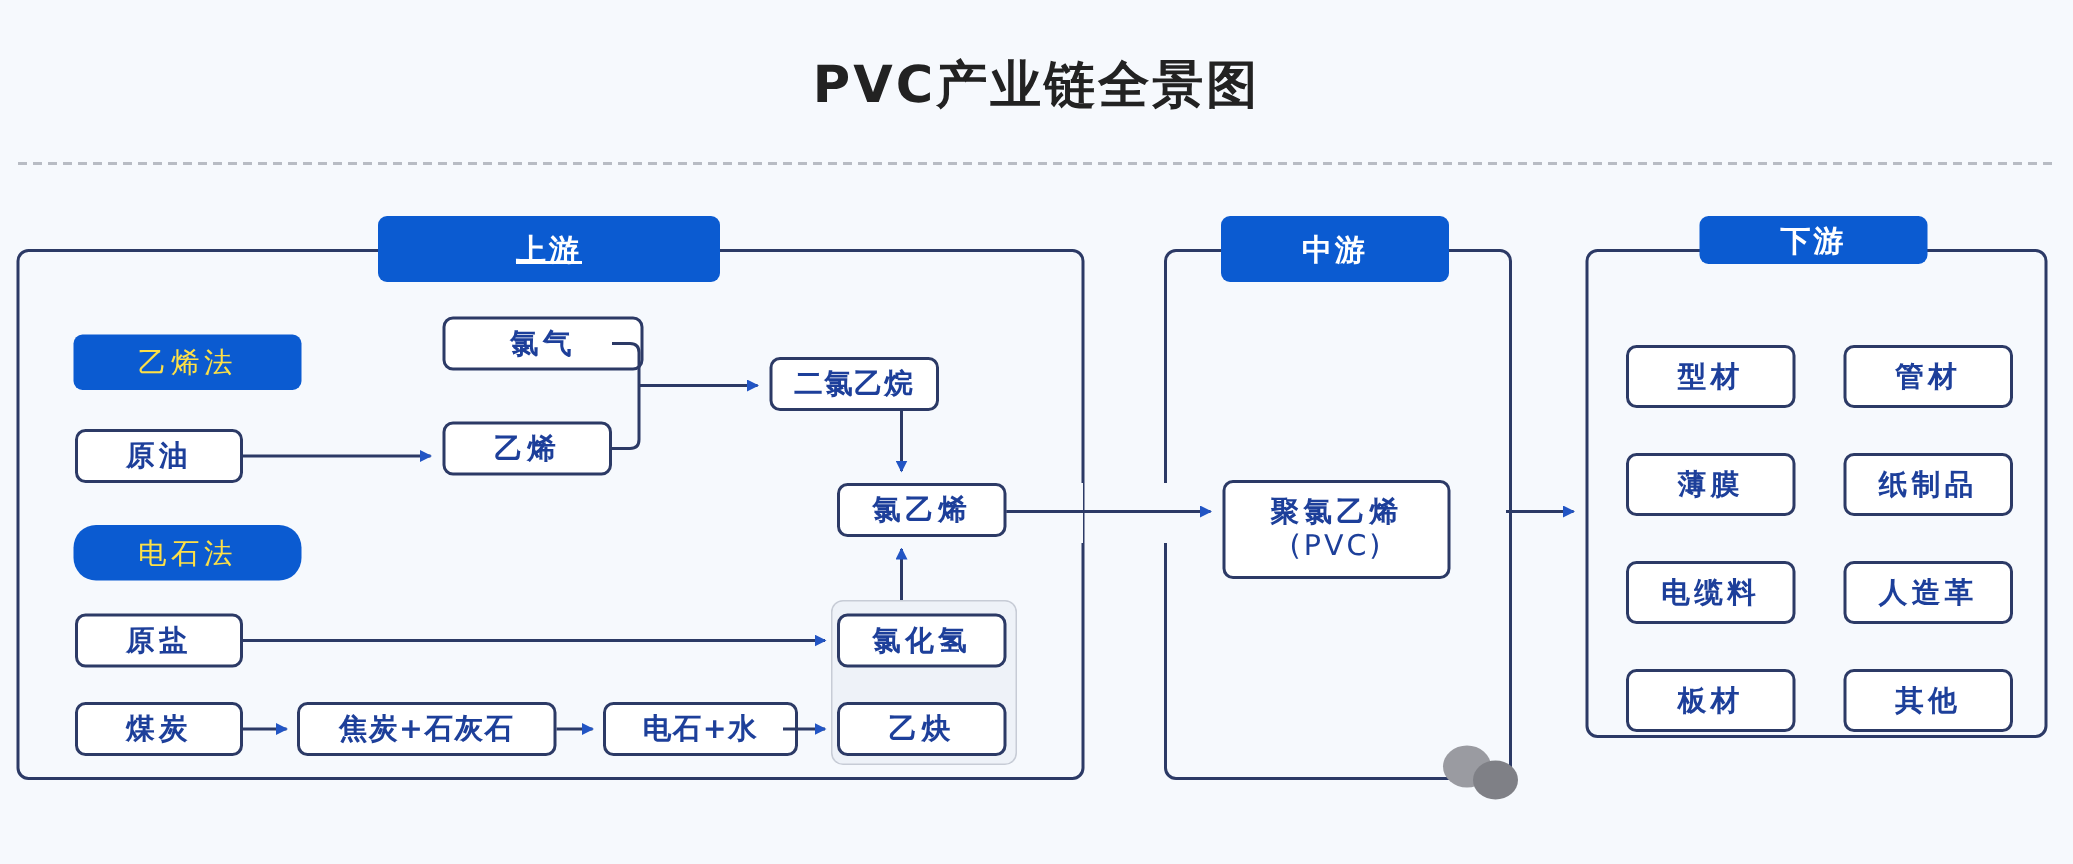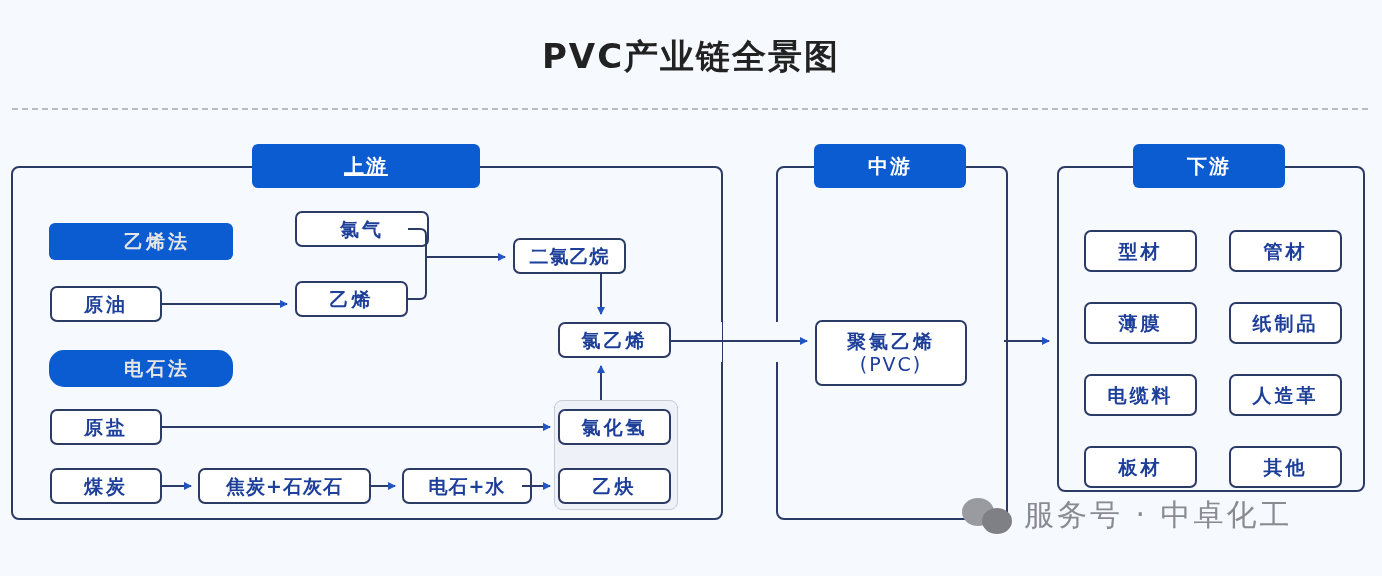--- a/index.html
+++ b/index.html
@@ -22,25 +22,24 @@
     position: absolute; border: 2px solid #2c3a66; border-radius: 8px;
     background: transparent;
   }
   .header {
     position: absolute; background: #0b5bd1; color: #fff;
     border-radius: 6px; font-weight: bold; font-size: 20px;
     display: flex; align-items: center; justify-content: center;
     letter-spacing: 2px;
   }
   .method {
-    position: absolute; background: #0b5bd1; color: #e5e5e5;
-    border-radius: 6px; font-weight: bold; font-size: 19px;
+    position: absolute; background: #0b5bd1; color: #fde047;
+    border-radius: 6px; font-weight: normal; font-size: 19px;
     display: flex; align-items: center; justify-content: center;
     letter-spacing: 3px;
-    padding-left: 32px;
   }
   .node {
     position: absolute; border: 2px solid #2c3a66; border-radius: 7px;
     background: #fff; color: #1d3f9a; font-size: 19px; font-weight: bold;
     display: flex; align-items: center; justify-content: center;
     text-align: center; letter-spacing: 3px; box-sizing: border-box;
     line-height: 1.2;
   }
   .group {
     position: absolute; border: 1px solid #c7ccd6; border-radius: 8px;
@@ -60,21 +59,21 @@
 
 <div class="title">PVC产业链全景图</div>
 <div class="dash"></div>
 
 <div class="panel" style="left:11px;top:166px;width:708px;height:350px;"></div>
 <div class="panel" style="left:776px;top:166px;width:228px;height:350px;"></div>
 <div class="panel" style="left:1057px;top:166px;width:304px;height:322px;"></div>
 
 <div class="header" style="left:252px;top:144px;width:228px;height:44px;text-decoration:underline;">上游</div>
 <div class="header" style="left:814px;top:144px;width:152px;height:44px;">中游</div>
-<div class="header" style="left:1133px;top:144px;width:152px;height:44px;">下游</div>
+<div class="header" style="left:1133px;top:144px;width:152px;height:32px;">下游</div>
 
 <div class="method" style="left:49px;top:223px;width:152px;height:37px;">乙烯法</div>
 <div class="method" style="left:49px;top:350px;width:152px;height:37px;border-radius:15px;">电石法</div>
 
 <div class="group" style="left:554px;top:400px;width:122px;height:108px;"></div>
 
 <div class="node" style="left:50px;top:286px;width:112px;height:36px;">原油</div>
 <div class="node" style="left:295px;top:211px;width:134px;height:36px;">氯气</div>
 <div class="node" style="left:295px;top:281px;width:113px;height:36px;">乙烯</div>
 <div class="node" style="left:513px;top:238px;width:113px;height:36px;letter-spacing:1px;">二氯乙烷</div>
@@ -131,14 +130,13 @@
   <rect x="716" y="322" width="6" height="40" fill="#f6f9fd"></rect>
   <rect x="774" y="322" width="6" height="40" fill="#f6f9fd"></rect>
   <line x1="671" y1="341" x2="800" y2="341" stroke="#2c3a66" stroke-width="2"></line>
 </svg>
 
 <div class="watermark">
   <div class="wm-icon">
     <div class="bubble" style="left:0;top:2px;width:32px;height:28px;"></div>
     <div class="bubble" style="left:20px;top:12px;width:30px;height:26px;background:#7f8086;"></div>
   </div>
-  <span>服务号 · 中卓化工</span>
 </div>
 
 </body></html>

